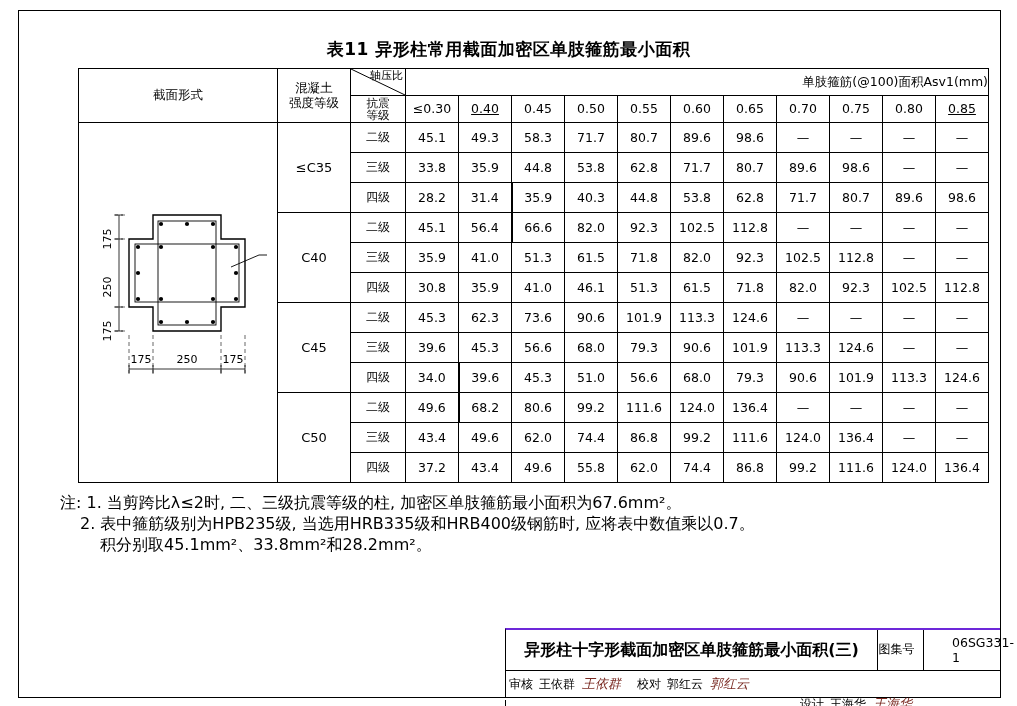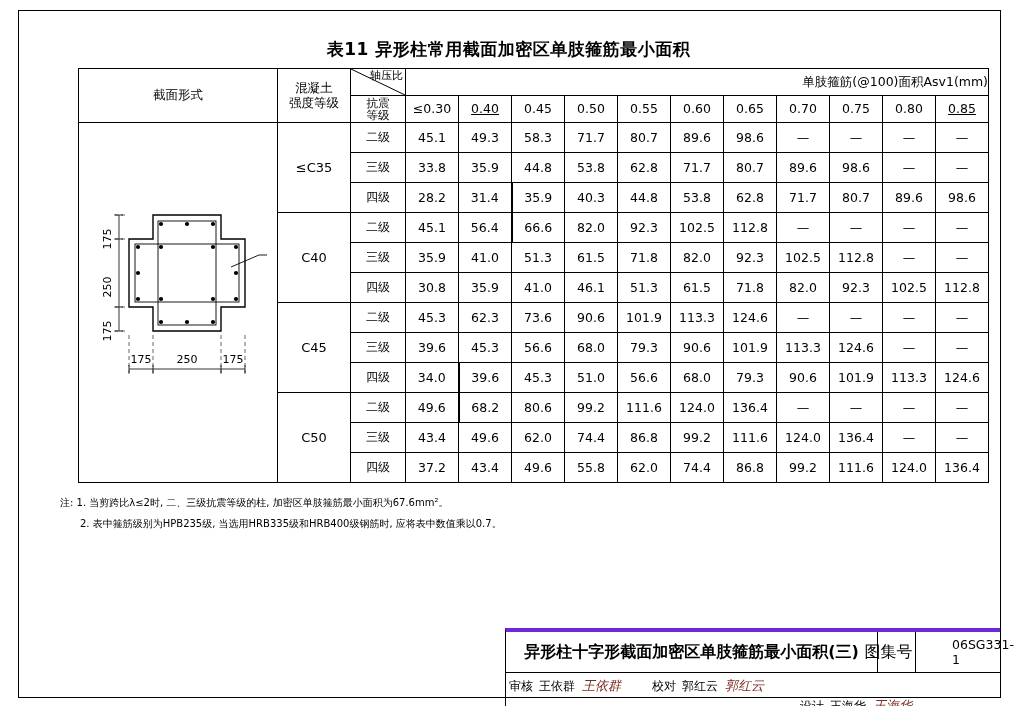--- a/index.html
+++ b/index.html
@@ -48,48 +48,48 @@
   .lvl{font-size:12px;}
   .grade{font-size:13px;}
   .dash{font-size:12.5px;}
   
   .thick-left{border-left:2px solid #000 !important;}
   
   .figure-cell{position:relative;padding:0;}
   .notes{
     position:absolute;
     left:60px;top:492px;
-    font-size:10px;
+    font-size:16px;
     line-height:21px;
     width:700px;
   }
   .notes div{white-space:nowrap;}
   
   .titleblock{
     position:absolute;
     left:505px;top:628px;
     width:494px;height:68px;
-    border-top:4px solid #6d28d9;
+    border-top:2px solid #6d28d9;
     border-left:1px solid #000;
   }
   .tb-row1{
     position:absolute;left:0;top:0;width:494px;height:40px;
     border-bottom:1px solid #000;
   }
   .tb-name{
     position:absolute;left:0;top:0;width:372px;height:40px;
     display:flex;align-items:center;justify-content:center;
     font-size:16px;font-weight:bold;
     border-right:1px solid #000;
     box-sizing:border-box;
   }
   .tb-atlas-label{
-    position:absolute;left:356px;top:0;width:54px;height:40px;
+    position:absolute;left:364px;top:0;width:54px;height:40px;
     display:flex;align-items:center;justify-content:center;
-    font-size:16px;
+    font-size:12px;
     border-right:1px solid #000;
     box-sizing:border-box;
     line-height:1.1;
   }
   .tb-atlas-no{
     position:absolute;left:446px;top:0;width:68px;height:40px;
     display:flex;align-items:center;justify-content:center;
     font-size:12.5px;
     box-sizing:border-box;
   }
@@ -381,36 +381,37 @@
           <td class="val">111.6</td>
           <td class="val">124.0</td>
           <td class="val">136.4</td>
         </tr>
       </tbody>
   </table>
 
   <div class="notes">
     <div style="text-indent:0;"><span>注:</span> <span>1. 当剪跨比λ≤2时, 二、三级抗震等级的柱, 加密区单肢箍筋最小面积为67.6mm²。</span></div>
     <div style="padding-left:20px;"><span>2. 表中箍筋级别为HPB235级, 当选用HRB335级和HRB400级钢筋时, 应将表中数值乘以0.7。</span></div>
+    <div style="padding-left:40px;"><span>积分别取45.1mm²、33.8mm²和28.2mm²。</span></div>
   </div>
 
   <div class="titleblock">
     <div class="tb-row1">
       <div class="tb-name">异形柱十字形截面加密区单肢箍筋最小面积(三)</div>
       <div class="tb-atlas-label">图集号</div>
       <div class="tb-atlas-no">06SG331-1</div>
     </div>
     <div class="tb-row2">
       <div class="sig" style="left:0;width:142px;">
         <span class="lab">审核</span>
         <span class="nm">王依群</span>
         <span class="hand">王依群</span>
       </div>
 
-      <div class="sig" style="left:143px;width:142px;">
+      <div class="sig" style="left:128px;width:142px;">
         <span class="lab">校对</span>
         <span class="nm">郭红云</span>
         <span class="hand">郭红云</span>
       </div>
 
       <div class="sig" style="left:291px;width:140px;margin-top:20px;">
         <span class="lab">设计</span>
         <span class="nm">王海华</span>
         <span class="hand">王海华</span>
       </div>

